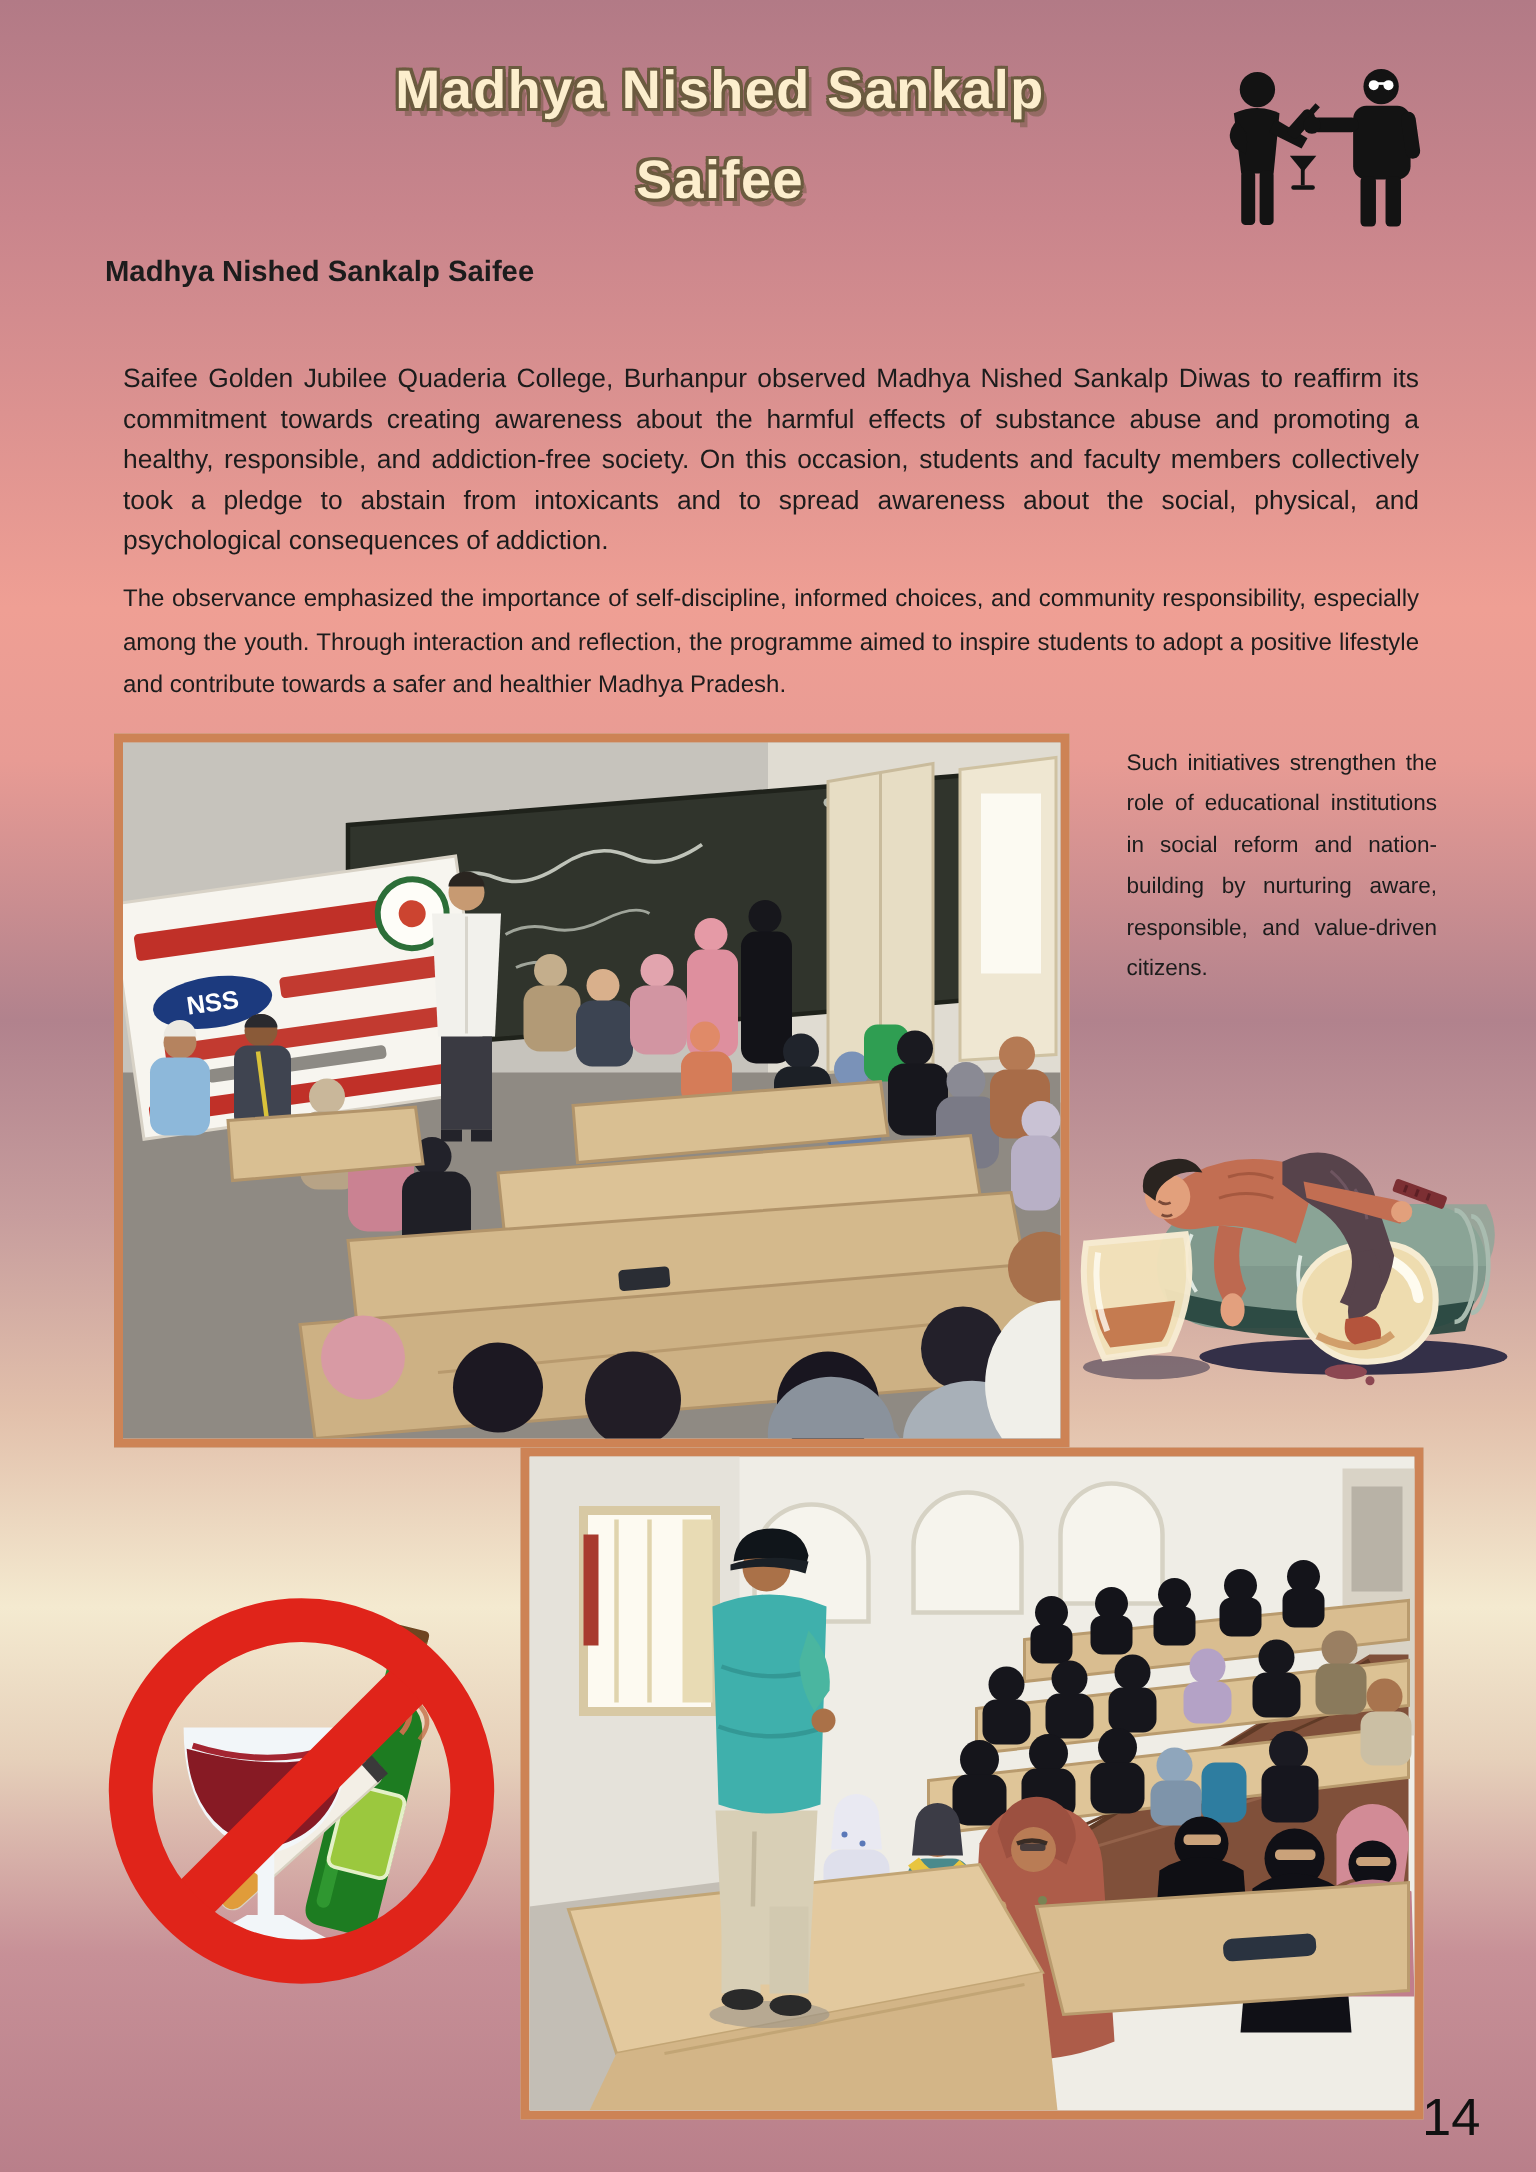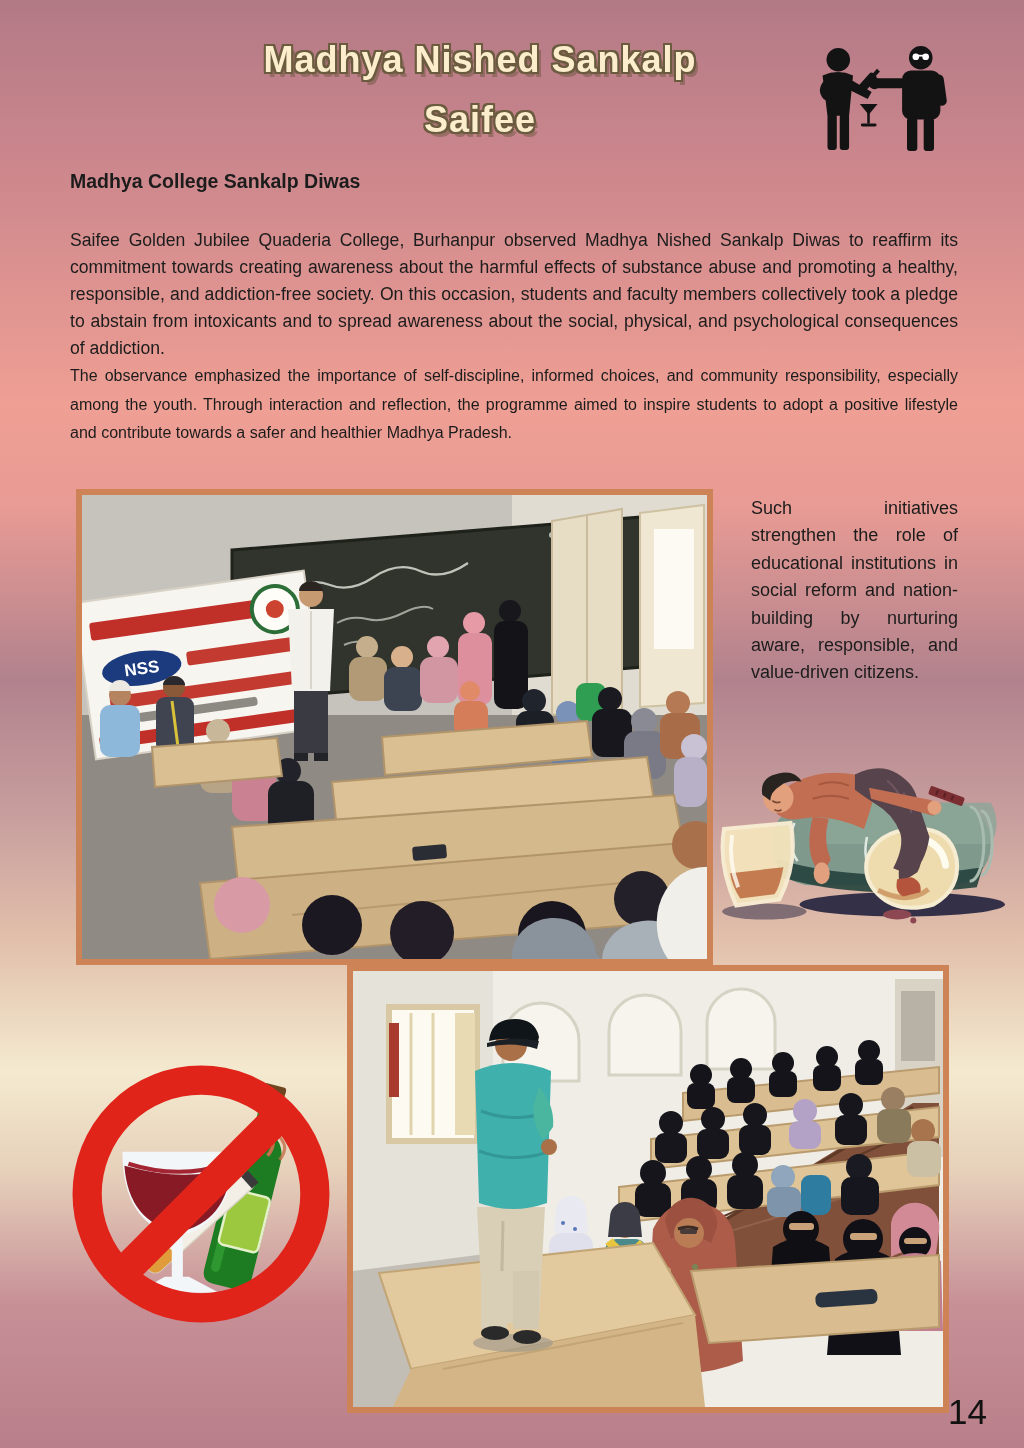--- a/index.html
+++ b/index.html
@@ -19,23 +19,23 @@
     text-shadow:
       -2px -2px 0 #6b5b3f, 2px -2px 0 #6b5b3f,
       -2px  2px 0 #6b5b3f, 2px  2px 0 #6b5b3f,
       -2px  0   0 #6b5b3f, 2px  0   0 #6b5b3f,
        0   -2px 0 #6b5b3f, 0    2px 0 #6b5b3f,
        4px 5px 0 rgba(99,82,55,.45);
   }
   #header-icon{left:799px;top:42px;width:162px;height:112px;}
   #article-heading{left:70px;top:170px;width:700px;font-size:19.5px;font-weight:bold;}
   #body-text{left:70px;top:227px;width:888px;font-size:17.6px;line-height:27px;text-align:justify;}
-  #body-text p{margin:0;}
+  #body-text p{margin:12px;}
   #body-text p+p{font-size:16px;line-height:28.5px;}
-  #side-note{left:751px;top:495px;width:207px;font-size:18px;line-height:27.4px;text-align:justify;}
+  #side-note{left:751px;top:495px;width:207px;font-size:15px;line-height:27.4px;text-align:justify;}
   .photo-frame{border:6px solid #cd8355;background:#cbc7bf;box-sizing:content-box;}
   #photo1{left:76px;top:489px;width:625px;height:464px;}
   #photo2{left:347px;top:965px;width:590px;height:436px;}
   #drunk-illustration{left:716px;top:740px;width:298px;height:198px;}
   #no-alcohol-sign{left:70px;top:1063px;width:262px;height:262px;}
   #page-number{left:948px;top:1376px;width:60px;font-size:35px;color:#111;margin-top:16px;}
   svg{display:block;}
 </style>
 </head>
 <body>
@@ -72,21 +72,21 @@
         <rect x="105" y="28" width="39" height="50" rx="9"></rect>
         <rect x="76" y="36" width="33" height="10" rx="5"></rect>
         <circle cx="77" cy="41" r="6"></circle>
         <rect x="139" y="32" width="10" height="32" rx="5" transform="rotate(-8 144 48)"></rect>
         <rect x="110" y="76" width="10.5" height="34" rx="3"></rect>
         <rect x="127" y="76" width="10.5" height="34" rx="3"></rect>
       </g>
     </svg>
   </div>
 
-  <div id="article-heading" class="abs">Madhya College Sankalp Diwas</div>
+  <div id="article-heading" class="abs">Madhya Nished Sankalp Saifee</div>
 
   <div id="body-text" class="abs">
     <p>Saifee Golden Jubilee Quaderia College, Burhanpur observed Madhya Nished Sankalp Diwas to reaffirm its commitment towards creating awareness about the harmful effects of substance abuse and promoting a healthy, responsible, and addiction-free society. On this occasion, students and faculty members collectively took a pledge to abstain from intoxicants and to spread awareness about the social, physical, and psychological consequences of addiction.</p>
     <p>The observance emphasized the importance of self-discipline, informed choices, and community responsibility, especially among the youth. Through interaction and reflection, the programme aimed to inspire students to adopt a positive lifestyle and contribute towards a safer and healthier Madhya Pradesh.</p>
   </div>
 
   <div id="photo1" class="abs photo-frame">
     <svg viewBox="0 0 625 464" width="625" height="464" preserveAspectRatio="none">
       <rect x="0" y="0" width="625" height="240" fill="#c6c3bc"></rect>
       <rect x="430" y="0" width="195" height="240" fill="#e0dcd2"></rect>

